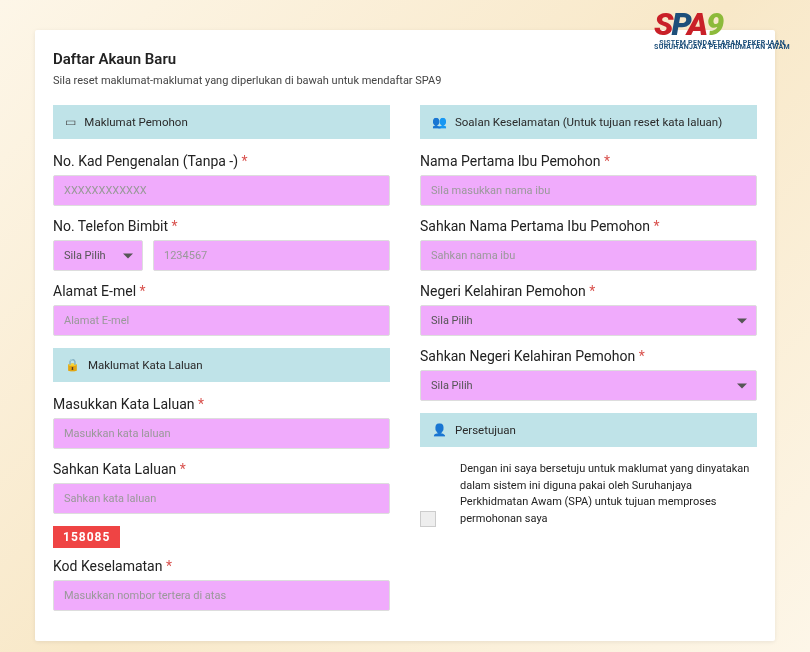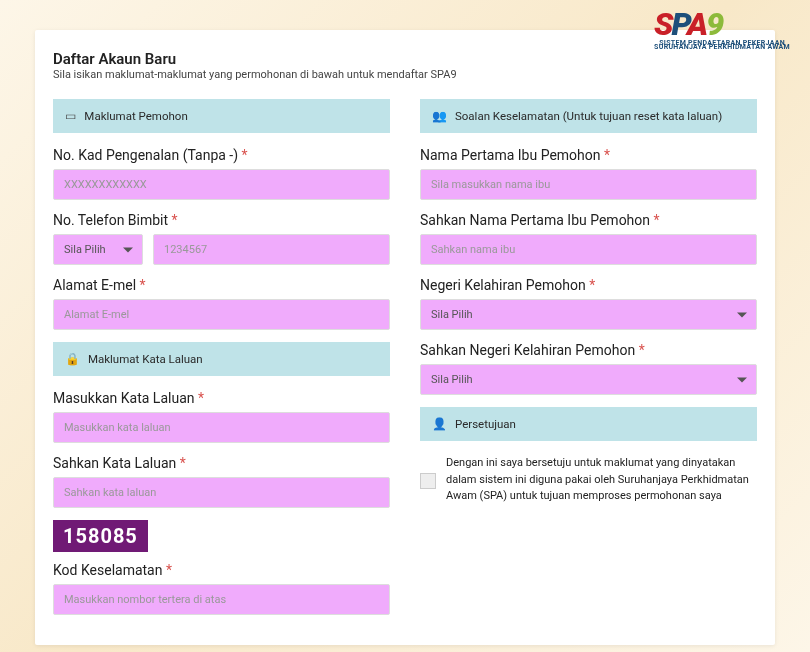--- a/index.html
+++ b/index.html
@@ -47,20 +47,21 @@
       background: #fff;
       margin: 30px 35px 0 35px;
       padding: 20px 18px 18px 18px;
       border-radius: 2px;
       box-shadow: 0 1px 4px rgba(0,0,0,0.08);
     }
     .title {
       font-size: 15px;
       font-weight: 600;
       color: #222;
+      margin-bottom: 6px;
     }
     .subtitle {
       font-size: 11px;
       color: #444;
       margin-bottom: 18px;
     }
     .cols {
       display: flex;
       gap: 30px;
     }
@@ -125,32 +126,32 @@
       pointer-events: none;
     }
     .phone-row {
       display: flex;
       gap: 10px;
     }
     .phone-row .select-wrap { width: 90px; }
     .phone-row .input { flex: 1; }
     .captcha {
       display: inline-block;
-      background: #701a75;
+      background: #ef4444;
       color: #fff;
-      font-size: 20px;
+      font-size: 12px;
       font-weight: 700;
       padding: 4px 10px;
       margin-bottom: 10px;
       letter-spacing: 1px;
     }
     .consent-row {
       display: flex;
-      gap: 10px;
-      align-items: center;
+      gap: 24px;
+      align-items: flex-end;
       margin-top: 4px;
     }
     .checkbox {
       width: 16px;
       height: 16px;
       border: 1px solid #ccc;
       background: #eee;
       flex-shrink: 0;
       margin-top: 2px;
     }
@@ -166,21 +167,21 @@
 <div class="logo">
   <div class="logo-text">
     <span class="logo-s">S</span><span class="logo-p">P</span><span class="logo-a">A</span><span class="logo-9">9</span>
   </div>
   <div class="logo-sub">SISTEM PENDAFTARAN PEKERJAAN</div>
   <div class="logo-sub">SURUHANJAYA PERKHIDMATAN AWAM</div>
 </div>
 
 <div class="card">
   <div class="title">Daftar Akaun Baru</div>
-  <div class="subtitle">Sila isikan maklumat-maklumat yang permohonan di bawah untuk mendaftar SPA9</div>
+  <div class="subtitle">Sila reset maklumat-maklumat yang diperlukan di bawah untuk mendaftar SPA9</div>
 
   <div class="cols">
 
     <div class="col">
 
       <div class="section-header">
         <span class="icon">▭</span>
         <span>Maklumat Pemohon</span>
       </div>
 

